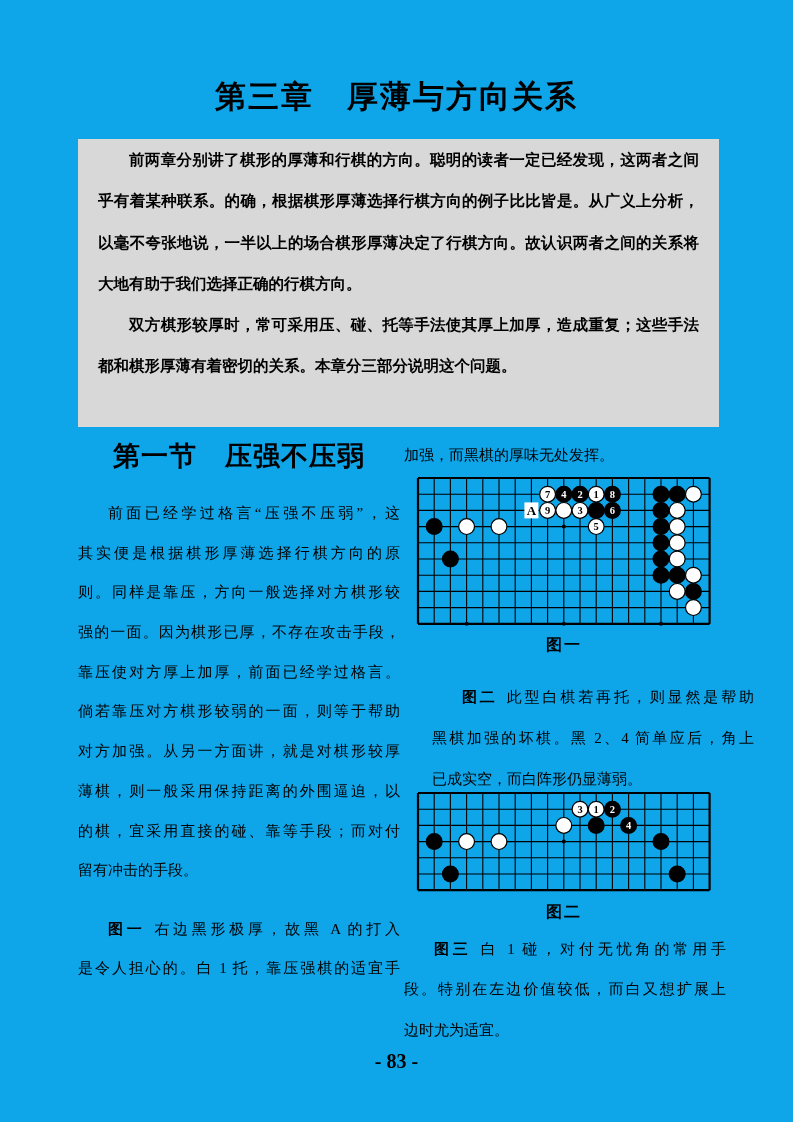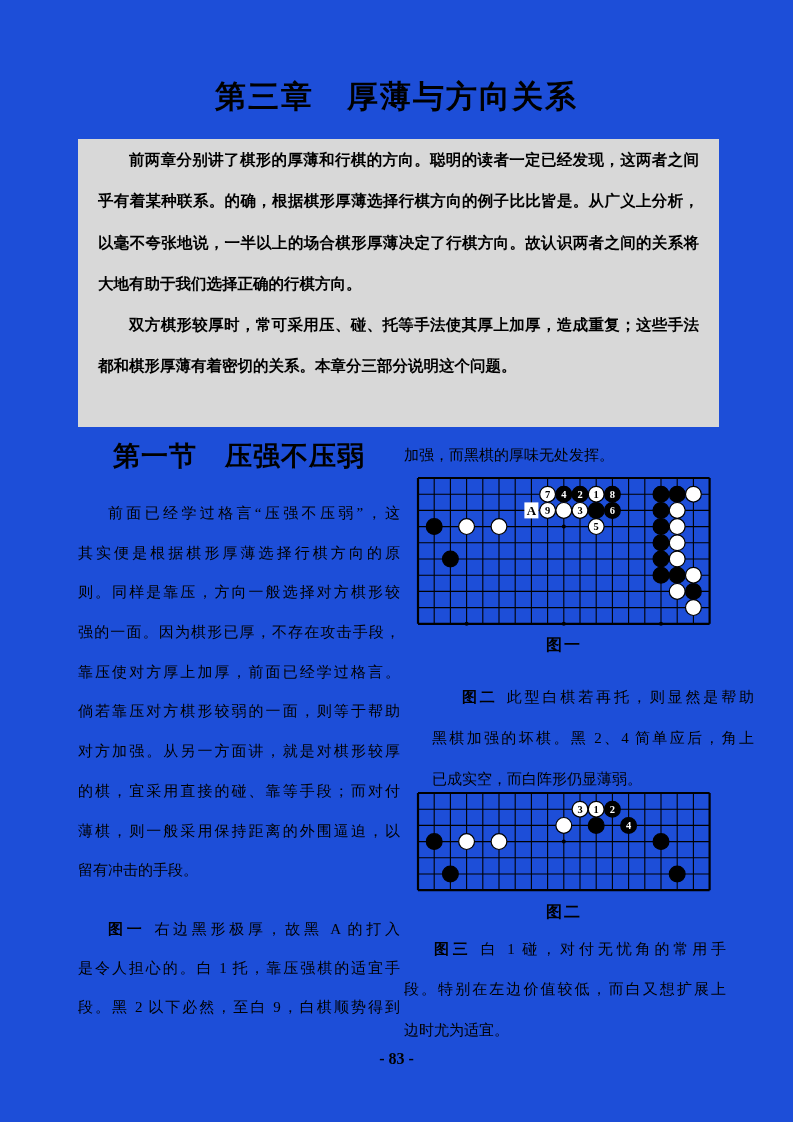--- a/index.html
+++ b/index.html
@@ -1,16 +1,16 @@
 <!DOCTYPE html>
 <html><head>
 <meta charset="utf-8">
 <style>
   html,body{margin:0;padding:0;background:#ffffff;}
-  .page{position:relative;width:793px;height:1122px;background:#1d4ed8;color:#000;
+  .page{position:relative;width:793px;height:1122px;background:#0ea5e9;color:#000;
         font-family:"Liberation Serif", serif;overflow:hidden;margin:0 auto;}
   .hei{font-family:"Liberation Sans", sans-serif;font-weight:bold;}
   .title{position:absolute;top:76px;left:0;width:100%;text-align:center;
          font-size:31px;letter-spacing:2px;}
   .intro{position:absolute;left:78px;top:139px;width:641px;height:288px;
          background:#d8d8d8;padding:0;box-sizing:border-box;}
   .intro .tl{height:41.3px;line-height:41.3px;font-size:15.5px;padding:0 20px;
              text-align:justify;text-align-last:justify;overflow:hidden;}
   .tl.end,.bl.end{text-align-last:left;}
   .ind{text-indent:2em;}
@@ -24,21 +24,21 @@
   .rline0{position:absolute;left:404px;top:436px;width:322px;}
   .rcol{position:absolute;left:404px;width:322px;}
   .p2{top:676px;margin-left:28px;} .p2 .bl{height:41.5px;line-height:41.5px;}
   .p3{top:929px;} .p3 .bl{height:40.3px;line-height:40.3px;}
   .diag{position:absolute;left:416px;}
   .d1{top:476px;} .d2{top:791px;}
   .cap{position:absolute;left:416px;width:296px;height:22px;line-height:22px;
        text-align:center;font-size:16px;letter-spacing:2px;}
   .cap1{top:634px;} .cap2{top:901px;}
   .footer{position:absolute;top:1050px;left:0;width:100%;text-align:center;
-          font-size:16px;font-weight:bold;}
+          font-size:20px;font-weight:bold;}
 </style>
 </head>
 <body>
 
 <div class="page">
 
   <div class="title hei">第三章　厚薄与方向关系</div>
 
   <div class="intro hei">
     <div class="tl ind">前两章分别讲了棋形的厚薄和行棋的方向。聪明的读者一定已经发现，这两者之间似</div>
@@ -52,28 +52,27 @@
   <div class="sec hei">第一节　压强不压弱</div>
 
   <div class="leftcol">
     <div class="bl ind">前面已经学过格言“压强不压弱”，这</div>
     <div class="bl">其实便是根据棋形厚薄选择行棋方向的原</div>
     <div class="bl">则。同样是靠压，方向一般选择对方棋形较</div>
     <div class="bl">强的一面。因为棋形已厚，不存在攻击手段，</div>
     <div class="bl">靠压使对方厚上加厚，前面已经学过格言。</div>
     <div class="bl">倘若靠压对方棋形较弱的一面，则等于帮助</div>
     <div class="bl">对方加强。从另一方面讲，就是对棋形较厚</div>
+    <div class="bl">薄棋，则一般采用保持距离的外围逼迫，以</div>
     <div class="bl">的棋，宜采用直接的碰、靠等手段；而对付</div>
-    <div class="bl">薄棋，则一般采用保持距离的外围逼迫，以</div>
     <div class="bl end">留有冲击的手段。</div>
     <div class="bl ind gap">
       <span class="lead hei">图一</span><span>右边黑形极厚，故黑 A 的打入</span>
     </div>
     <div class="bl">是令人担心的。白 1 托，靠压强棋的适宜手</div>
-    <div class="bl">段。黑 2 以下必然，至白 9，白棋顺势得到</div>
   </div>
 
   <div class="rline0 bl end">加强，而黑棋的厚味无处发挥。</div>
 
   <div class="diag d1"><svg width="295.59999999999997" height="149.79999999999998">
         <line x1="2" y1="2" x2="293.59999999999997" y2="2" stroke="#000" stroke-width="2.2"></line>
         <line x1="2" y1="18.2" x2="293.59999999999997" y2="18.2" stroke="#000" stroke-width="1.1"></line>
         <line x1="2" y1="34.4" x2="293.59999999999997" y2="34.4" stroke="#000" stroke-width="1.1"></line>
         <line x1="2" y1="50.599999999999994" x2="293.59999999999997" y2="50.599999999999994" stroke="#000" stroke-width="1.1"></line>
         <line x1="2" y1="66.8" x2="293.59999999999997" y2="66.8" stroke="#000" stroke-width="1.1"></line>

